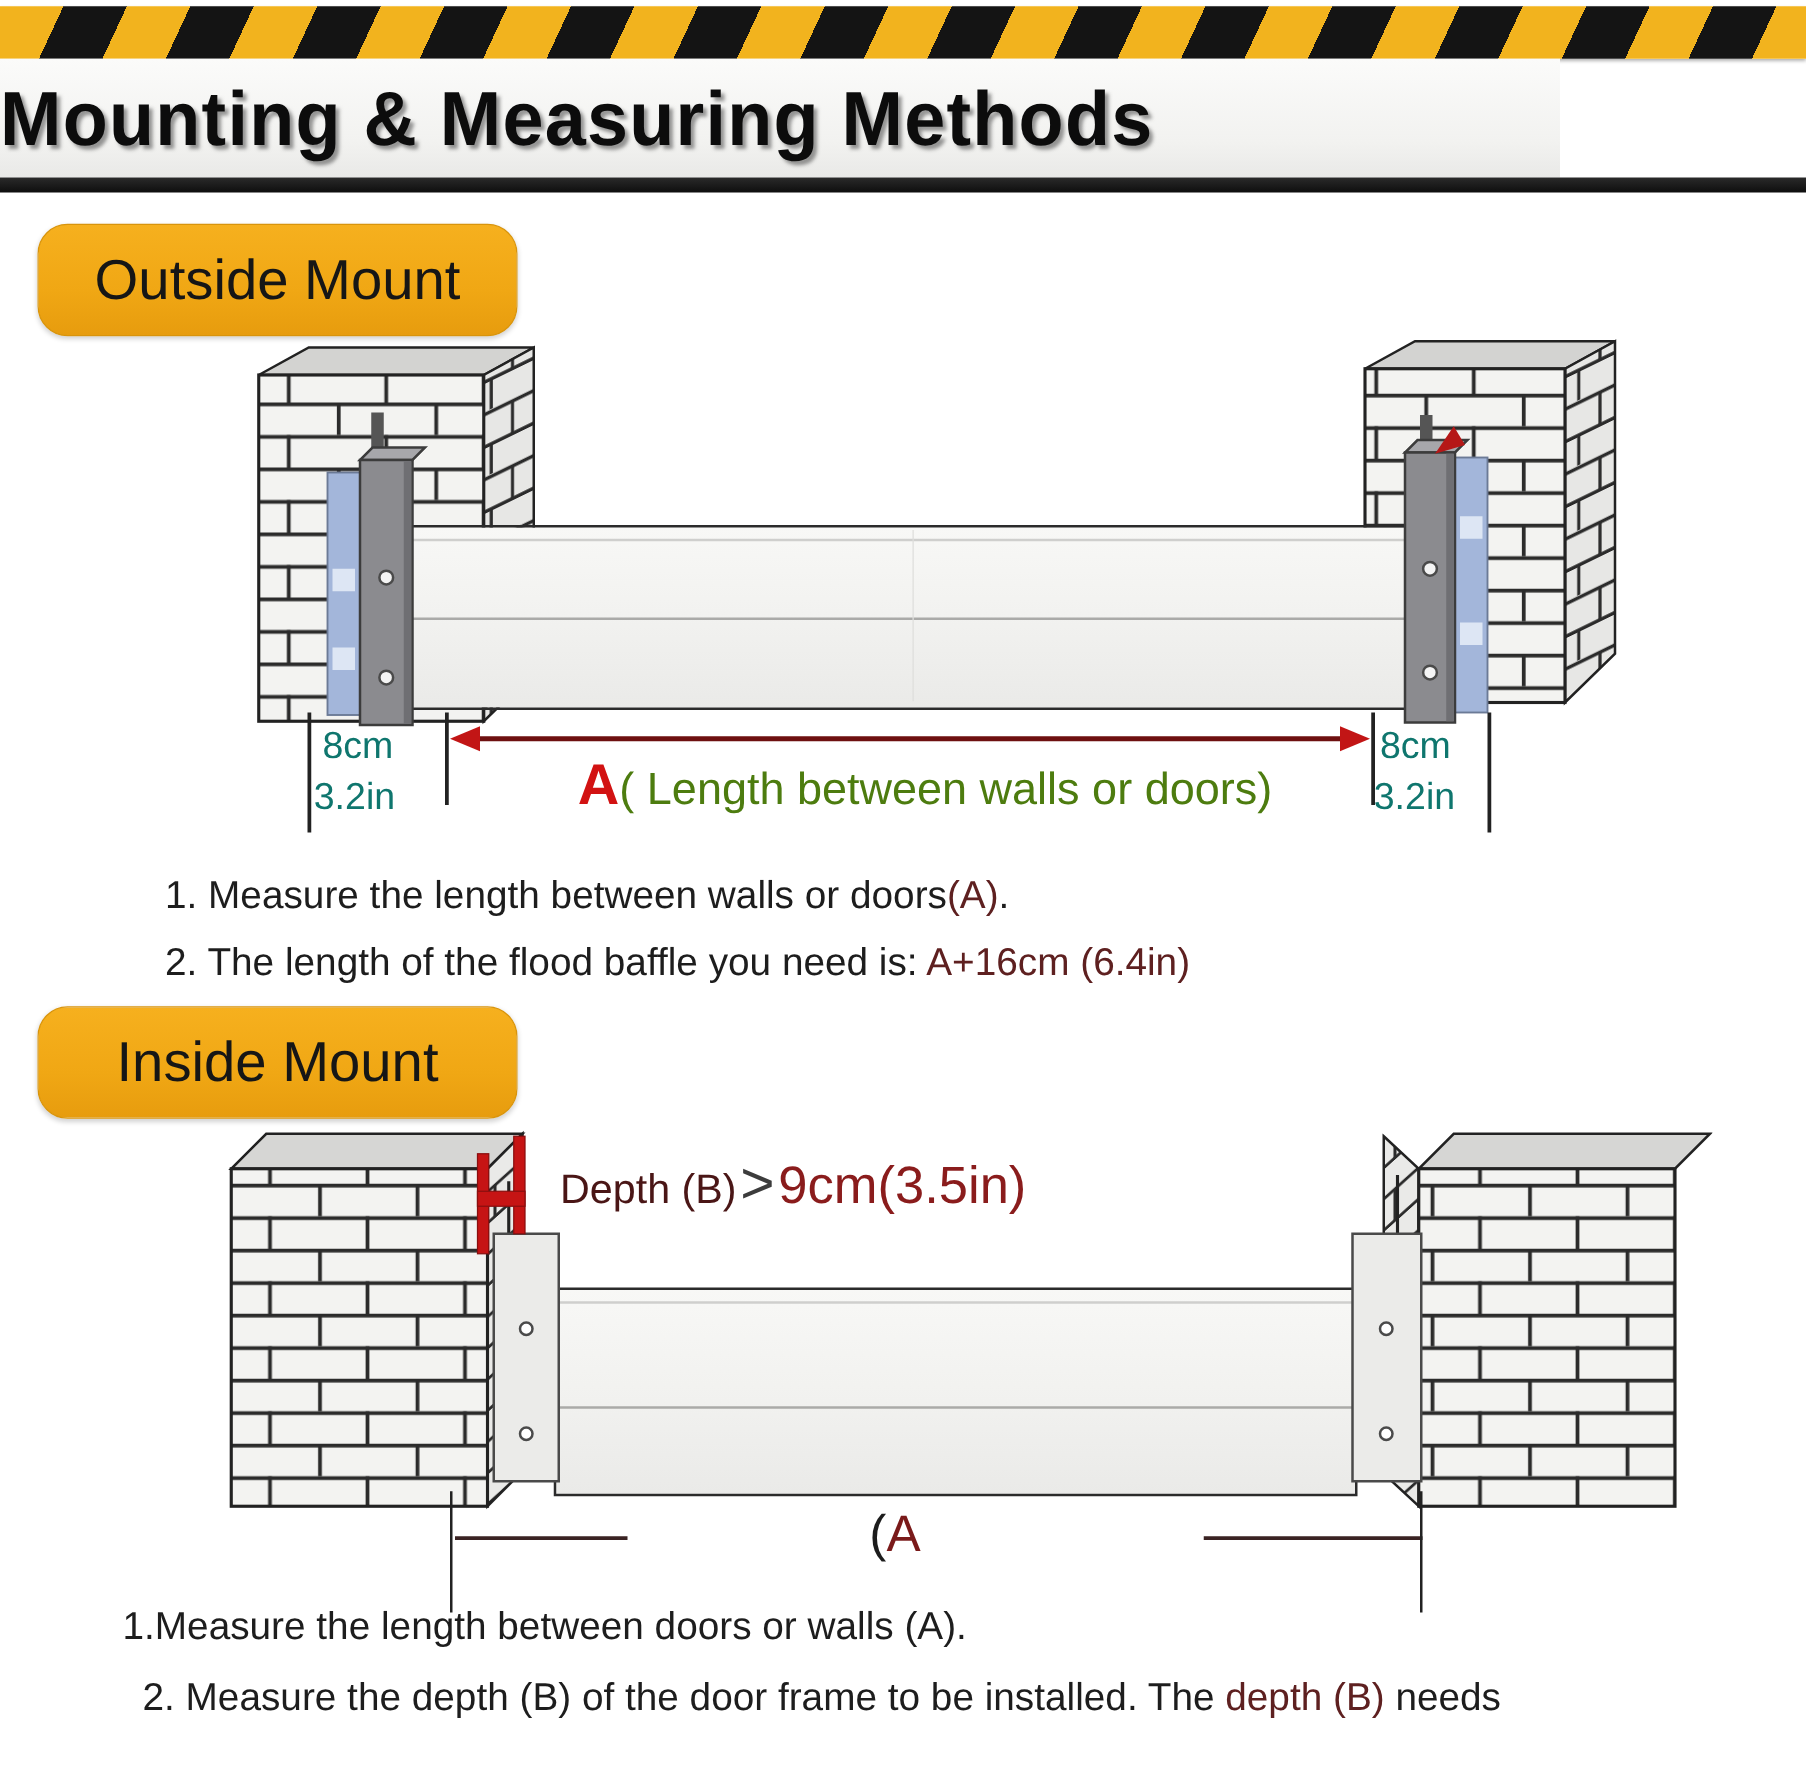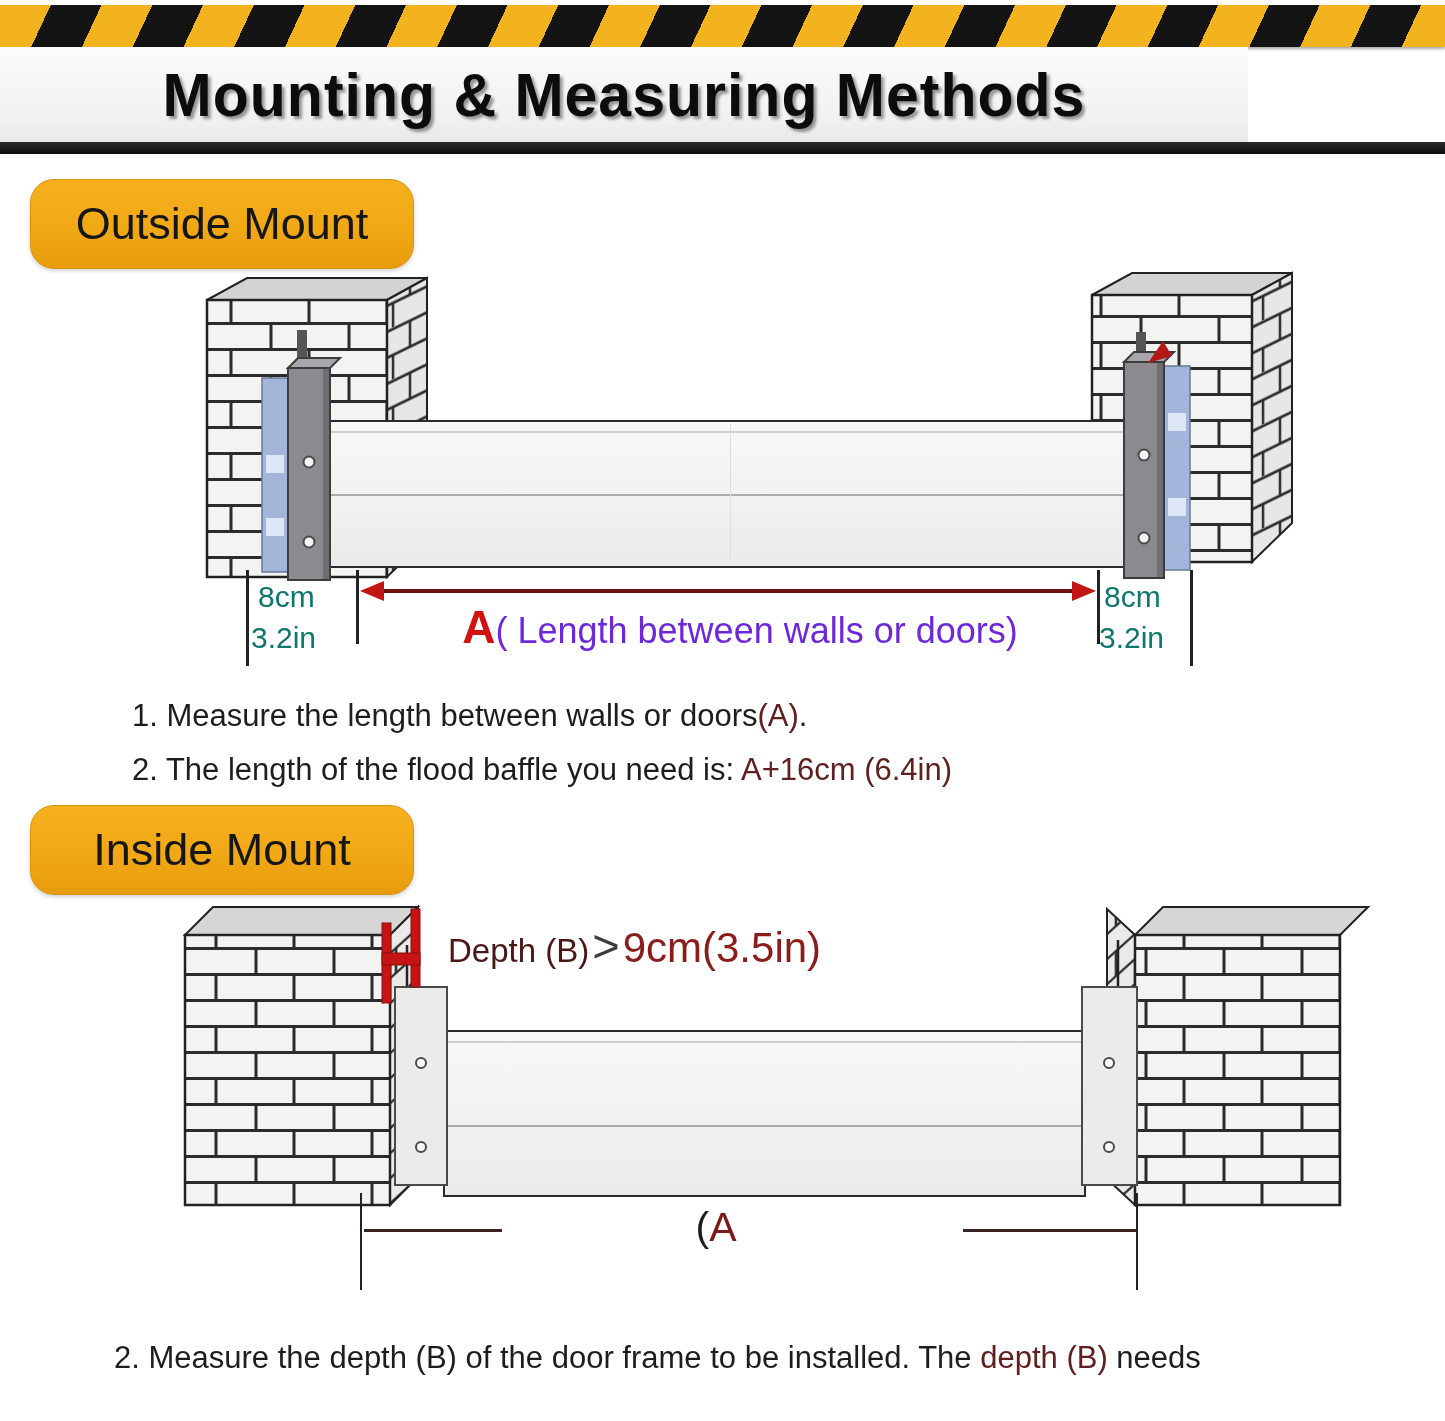--- a/index.html
+++ b/index.html
@@ -11,21 +11,21 @@
 
   
   .hazard-tape{
     left:0;top:5px;width:1445px;height:42px;
     background:repeating-linear-gradient(115deg,#f2b31e 0 46px,#141414 46px 92px);
     box-shadow:0 2px 3px rgba(0,0,0,.35);
   }
   .banner{
     left:0;top:47px;width:1248px;height:95px;
     background:linear-gradient(180deg,#fbfbfa 0%,#f2f2f0 70%,#e9e9e7 100%);
-    display:flex;align-items:center;justify-content:center;
+    display:flex;align-items:center;
   }
   .page-title{
     font-size:59px;font-weight:800;letter-spacing:1px;color:#0c0c0c;
     text-shadow:3px 3px 3px rgba(70,70,70,.55);
     transform:scaleY(1.04);
   }
   .black-bar{left:0;top:142px;width:1445px;height:12px;background:linear-gradient(180deg,#2a2a2a,#0e0e0e);}
 
   
   .badge{
@@ -52,21 +52,21 @@
   .tick{width:3px;background:#222;}
   .dim-seg{height:3px;background:#3a2323;}
   .meas-text{font-size:30px;color:#0f766e;}
   .arrow-wrap{left:360px;top:581px;width:736px;height:20px;}
   .arrow-shaft{position:absolute;left:12px;right:12px;top:8px;height:4px;background:#6e1010;}
   .arrow-head{position:absolute;width:0;height:0;border-top:10px solid transparent;border-bottom:10px solid transparent;top:0;}
   .arrow-head.left{left:0;border-right:24px solid #c21515;}
   .arrow-head.right{right:0;border-left:24px solid #c21515;}
   .arrow-label{left:390px;top:600px;width:700px;display:flex;justify-content:center;align-items:baseline;}
   .arrow-label .big-a{font-size:46px;font-weight:700;color:#d21212;}
-  .arrow-label .rest{font-size:36px;color:#6d28d9;}
+  .arrow-label .rest{font-size:36px;color:#4d7c0f;}
 
   .depth-note{left:448px;top:918px;display:flex;align-items:baseline;white-space:nowrap;}
   .depth-note .lbl{font-size:33px;color:#4a1616;}
   .depth-note .gt{font-size:47px;color:#3c3c3c;margin:0 3px;}
   .depth-note .val{font-size:42px;color:#8a1c1c;}
 
   .dim2-label{left:470px;top:1204px;width:492px;display:flex;justify-content:center;align-items:baseline;font-size:41px;color:#1c1c1c;white-space:nowrap;}
   .dim2-label .mar{color:#7a1a1a;}
 
   
@@ -227,15 +227,16 @@
 
   <div class="abs tick" style="left:360px;top:1193px;height:97px;width:2px;"></div>
   <div class="abs dim-seg" style="left:364px;top:1229px;width:138px;"></div>
   <div class="abs dim2-label">
     <span>(</span>
       <span class="mar">A</span>
   </div>
   <div class="abs dim-seg" style="left:963px;top:1229px;width:175px;"></div>
   <div class="abs tick" style="left:1136px;top:1193px;height:97px;width:2px;"></div>
 
+  <div class="abs step in-step1">1.Measure the length between doors or walls (A).</div>
   <div class="abs step in-step2a"><span>2. Measure the depth (B) of the door frame to be installed. The </span><span class="maroon">depth (B)</span><span> needs</span></div>
 
 </div>
 
 </body></html>

